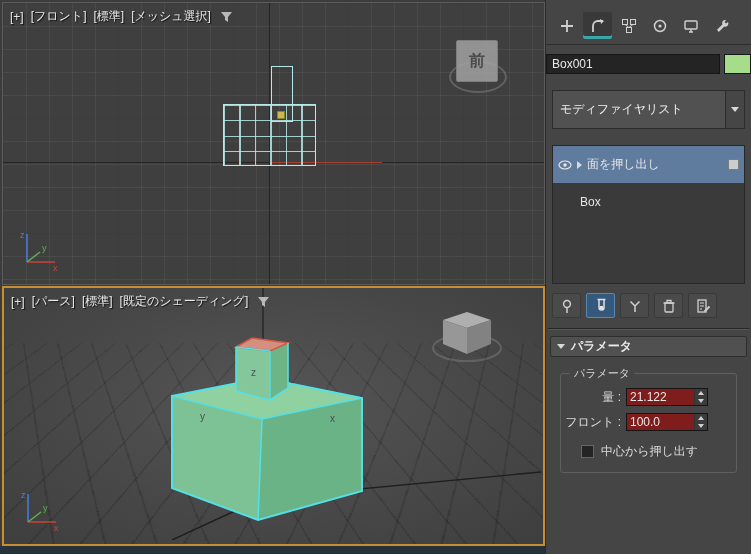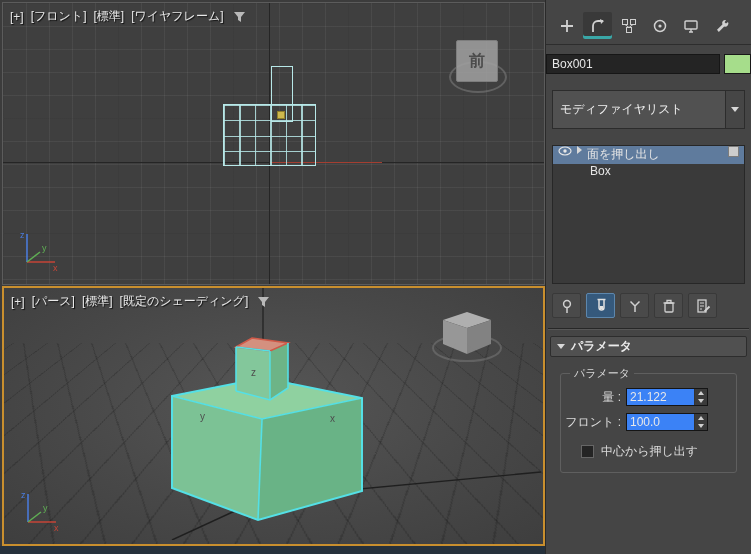--- a/index.html
+++ b/index.html
@@ -75,41 +75,41 @@
   .name-input{flex:1;height:20px;background:#242424;border:1px solid #161616;color:#e8e8e8;
     font-size:12px;padding:0 5px;font-family:inherit;box-sizing:border-box;}
   .swatch{width:27px;height:20px;border:1px solid #181818;box-sizing:border-box;}
 
   .modlist{margin:16px 6px;height:39px;background:#515151;border:1px solid #2c2c2c;
     display:flex;align-items:center;font-size:12px;color:#f0f0f0;padding-left:7px;box-sizing:border-box;gap:16px;}
   .dd-btn{margin-left:auto;width:18px;height:100%;background:#464646;border-left:1px solid #2c2c2c;
     display:flex;align-items:center;justify-content:center;}
 
   .stack{margin:3px 6px 0;height:139px;background:#3a3a3a;border:1px solid #272727;box-sizing:border-box;}
-  .srow{height:18px;display:flex;padding-left:5px;gap:5px;font-size:12px;color:#e6e6e6;}
+  .srow{height:37px;display:flex;align-items:center;padding-left:5px;gap:5px;font-size:12px;color:#e6e6e6;}
   .srow .slabel{white-space:nowrap;}
   .srow .sq{width:9px;height:9px;background:#cdcdcd;border:1px solid #7c7c7c;margin-left:auto;margin-right:5px;}
-  .srow.base .slabel{margin-left:32px;}
+  .srow.base .slabel{margin-left:22px;}
 
   .stack-btns{display:flex;gap:5px;margin:9px 6px 0;}
   .sbtn{width:27px;height:23px;display:flex;align-items:center;justify-content:center;
     background:#4a4a4a;border:1px solid #393939;border-radius:2px;}
   .sbtn.active{background:#35597c;border-color:#5d87ad;}
 
   .sep{margin:10px 2px 4px;height:0;border-top:1px solid #272727;border-bottom:1px solid #575757;}
 
   .rollout-hdr{margin:6px 4px 0;height:19px;background:#505050;border:1px solid #2d2d2d;border-radius:2px;
     display:flex;align-items:center;gap:6px;padding-left:6px;font-size:12px;font-weight:bold;color:#ececec;}
 
   .groupbox{margin:16px 14px 0;border:1px solid #5f5f5f;border-radius:3px;
     padding:14px 4px 10px;position:relative;}
   .g-title{position:absolute;top:-8px;left:9px;background:#454545;padding:0 4px;font-size:11px;color:#d8d8d8;}
   .prow{display:flex;align-items:center;justify-content:flex-end;margin-bottom:7px;padding-right:24px;}
   .prow label{font-size:12px;color:#dcdcdc;margin-right:5px;white-space:nowrap;}
-  .spinfield{width:82px;height:18px;display:flex;background:#3b82f6;border:1px solid #151515;box-sizing:border-box;}
+  .spinfield{width:82px;height:18px;display:flex;background:#7f1d1d;border:1px solid #151515;box-sizing:border-box;}
   .spinfield input{flex:1;min-width:0;background:transparent;border:none;outline:none;color:#e8e8e8;
     font-size:12px;padding:0 3px;font-family:inherit;}
   .spin{width:12px;display:flex;flex-direction:column;border-left:1px solid #333;background:#3b3b3b;}
   .spin .half{flex:1;display:flex;align-items:center;justify-content:center;}
   .tri-up{width:0;height:0;border-left:3px solid transparent;border-right:3px solid transparent;border-bottom:4px solid #cfcfcf;}
   .tri-dn{width:0;height:0;border-left:3px solid transparent;border-right:3px solid transparent;border-top:4px solid #cfcfcf;}
   .tri-down{width:0;height:0;border-left:4px solid transparent;border-right:4px solid transparent;border-top:5px solid #d8d8d8;}
   .tri-right{width:0;height:0;border-top:4px solid transparent;border-bottom:4px solid transparent;border-left:5px solid #d8d8d8;}
 
   .checkrow{display:flex;align-items:center;gap:7px;margin:12px 0 2px 16px;font-size:12px;color:#dcdcdc;}
@@ -141,21 +141,21 @@
       <line x1="12" y1="36" x2="25" y2="26" stroke="#5fae54" stroke-width="1.5"></line>
       <text x="5" y="12" font-size="9" fill="#4a7de0">z</text>
       <text x="38" y="45" font-size="9" fill="#c64537">x</text>
       <text x="27" y="25" font-size="9" fill="#5fae54">y</text>
     </svg>
 
     <div class="vp-label">
       <span>[+]</span>
       <span>[フロント]</span>
       <span>[標準]</span>
-      <span>[ワイヤフレーム]</span>
+      <span>[メッシュ選択]</span>
       <svg class="funnel" width="13" height="12">
         <path d="M1 1h11L8 6v5L5 9V6z" fill="#b9b9b9"></path>
       </svg>
     </div>
   </div>
 
   <div class="vp vp2">
     <div class="vp2-inner">
       <div class="vp2-ground"></div>
 

